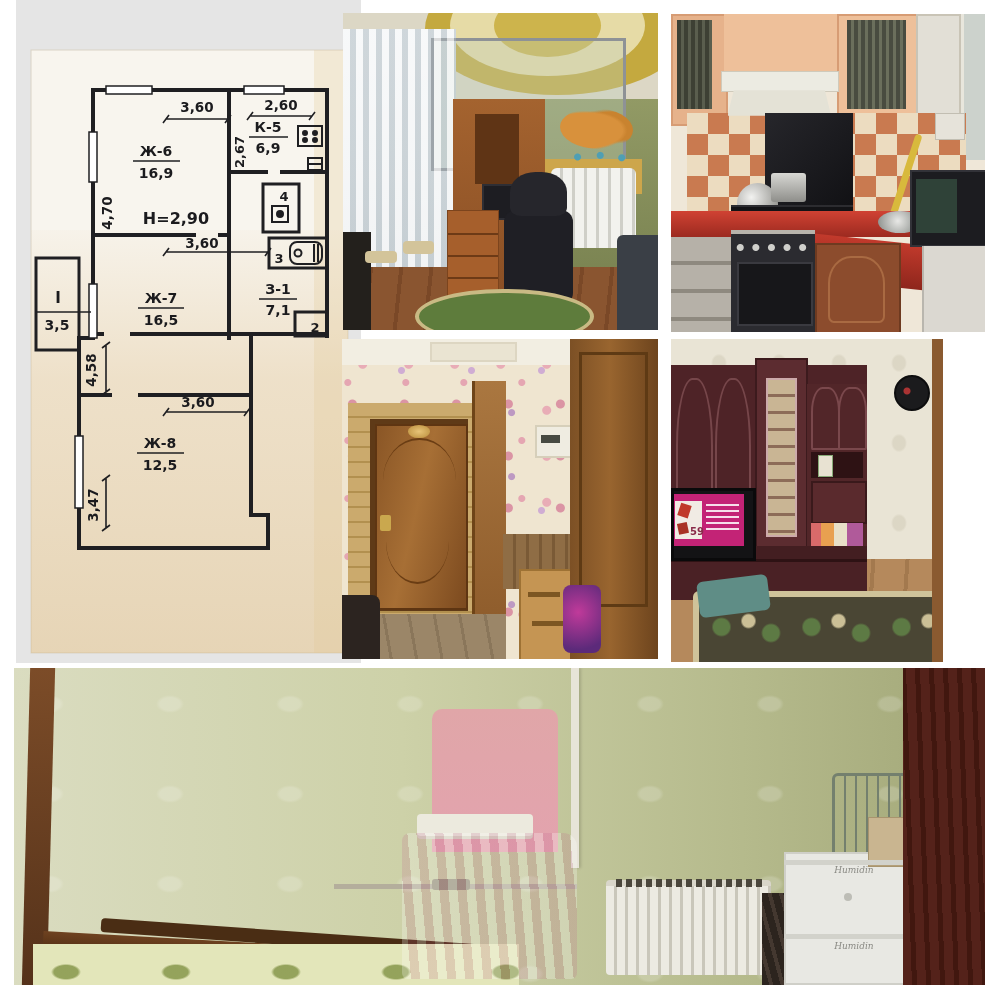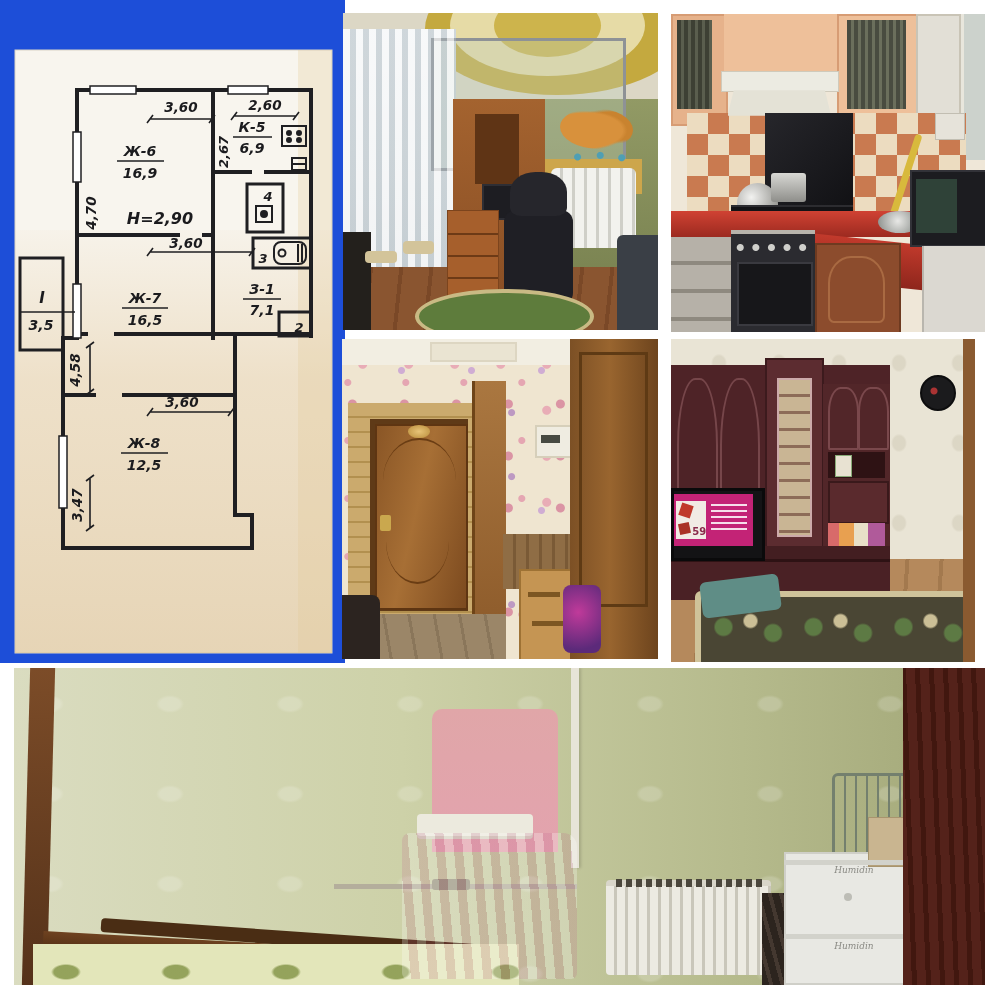--- a/index.html
+++ b/index.html
@@ -2,21 +2,21 @@
 <html><head>
 <meta charset="utf-8">
 <style>
   html,body{margin:0;padding:0;background:#ffffff;}
   .collage{position:relative;width:1000px;height:1000px;background:#ffffff;overflow:hidden;
            font-family:"DejaVu Sans",sans-serif;}
   .tile{position:absolute;overflow:hidden;background:#ccc;}
   .tile *{position:absolute;}
 
   
-  .plan{left:0;top:0;width:345px;height:663px;background:#1d4ed8;font-style:italic;}
+  .plan{left:16px;top:0;width:345px;height:663px;background:#e5e5e5;}
   .plan svg{position:absolute;left:0;top:0;}
   .plan text{font-family:"DejaVu Sans",sans-serif;font-weight:600;fill:#1b1b1e;}
 
   
   .tb{left:343px;top:13px;width:315px;height:317px;background:#87905c;}
   .b-ceil{left:0;top:0;width:100%;height:27%;background:#dcd7c5;}
   .b-ring1{left:26%;top:-16%;width:84%;height:42%;border-radius:50%;background:#c4a93f;}
   .b-ring2{left:34%;top:-12%;width:62%;height:32%;border-radius:50%;background:#e6dba6;}
   .b-ring3{left:48%;top:-6%;width:34%;height:20%;border-radius:50%;background:#cdb44c;}
   .b-wall{left:0;top:24%;width:100%;height:58%;background:linear-gradient(180deg,#939b66,#7b8452);}
@@ -134,21 +134,21 @@
   .h-wardrobe{left:72%;top:0;width:28%;height:100%;
     background:linear-gradient(90deg,#7c5025,#99652f 45%,#6d441d);}
   .h-wpanel{left:75%;top:4%;width:20%;height:78%;border:3px solid #5e3a14;}
   .h-bag{left:70%;top:77%;width:12%;height:21%;border-radius:8px;
     background:radial-gradient(circle at 40% 40%,#c03a9a,#5c2a7a 80%);}
   .h-floor{left:0;top:86%;width:52%;height:14%;
     background:repeating-linear-gradient(80deg,#9b8668 0 22px,#8a765a 22px 25px);}
   .h-stuff{left:0;top:80%;width:12%;height:20%;background:#2c2420;border-radius:0 8px 0 0;}
 
   
-  .te{left:671px;top:339px;width:304px;height:323px;background:#e9e4d5;}
+  .te{left:671px;top:339px;width:272px;height:323px;background:#e9e4d5;}
   .l-wallpat{left:0;top:0;width:100%;height:100%;opacity:.5;
     background:radial-gradient(ellipse at 80% 30%,rgba(205,198,178,.9) 0 6px,transparent 8px);
     background-size:60px 80px;}
   .l-clock{left:82%;top:11%;width:32px;height:32px;border-radius:50%;background:#1b1b1d;
     border:2px solid #0d0d0e;}
   .l-clockface{left:83.5%;top:13.2%;width:18px;height:18px;border-radius:50%;
     background:radial-gradient(circle,#a33 0 3px,#1b1b1d 4px);}
   .l-unit{left:0;top:8%;width:72%;height:72%;background:#4e2327;}
   .l-uL1{left:2%;top:12%;width:12%;height:45%;border:2.5px solid #76464a;border-radius:45% 45% 4% 4%;}
   .l-uL2{left:16%;top:12%;width:12%;height:45%;border:2.5px solid #76464a;border-radius:45% 45% 4% 4%;}

